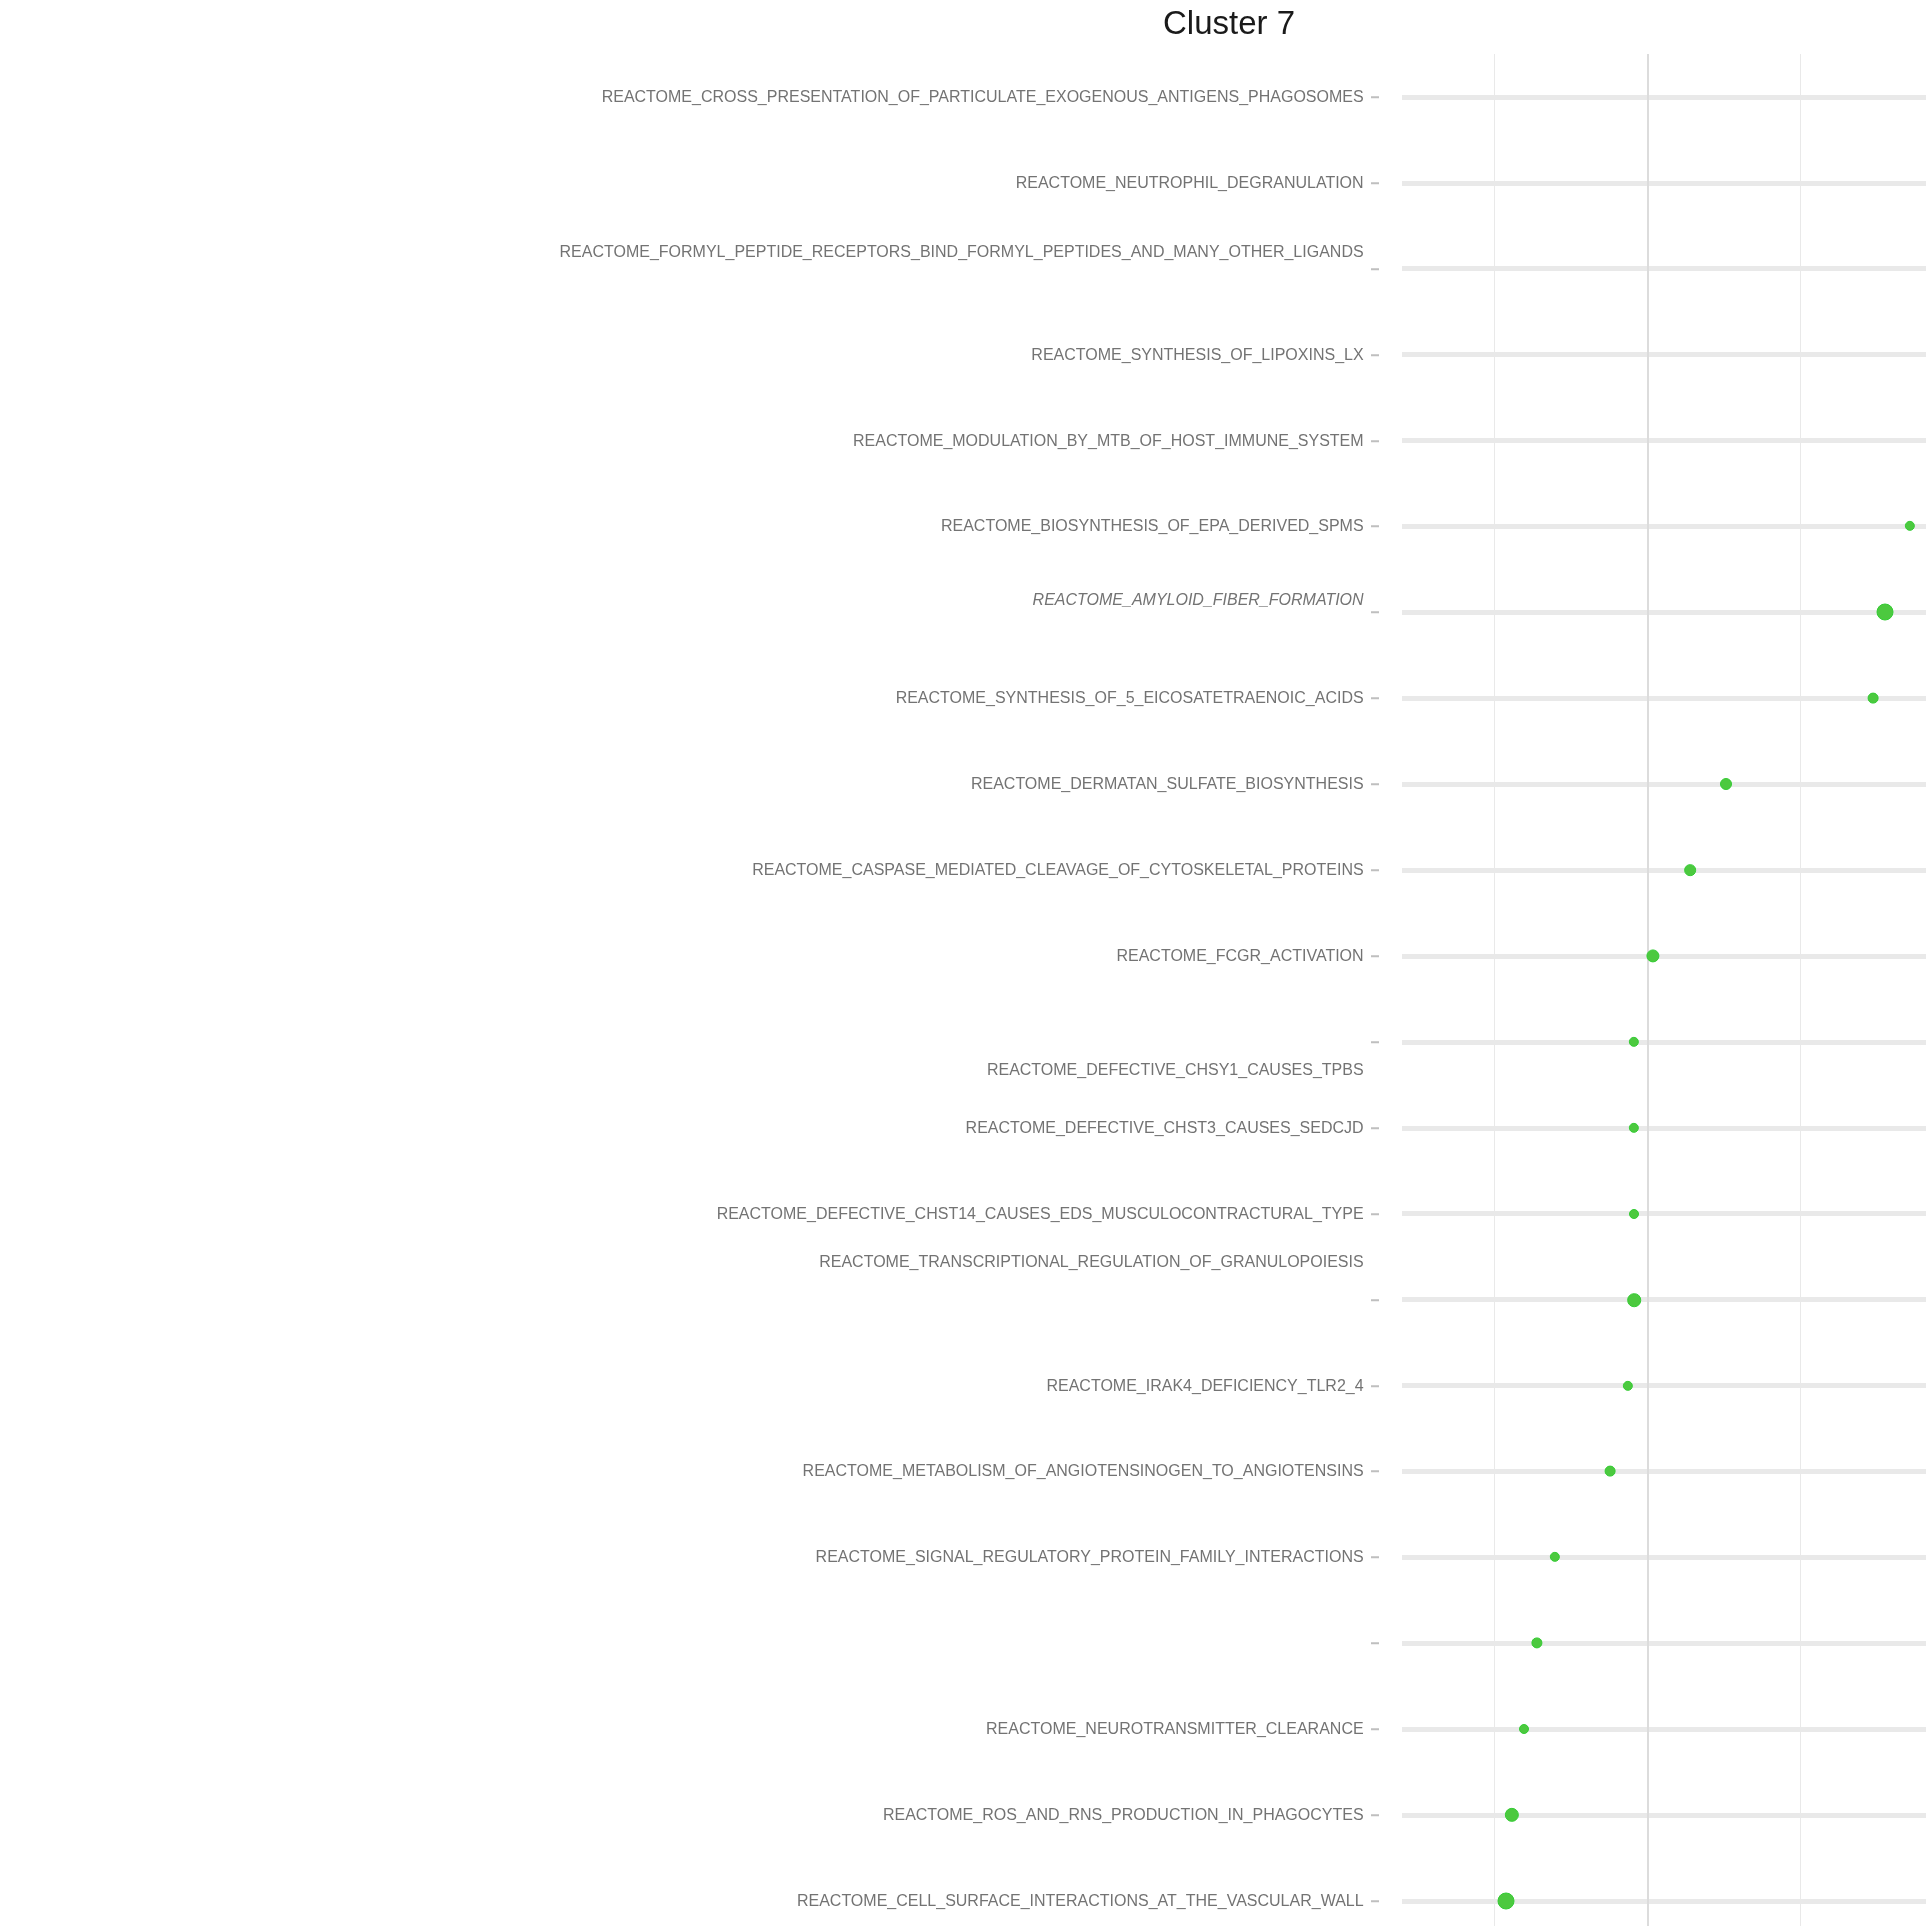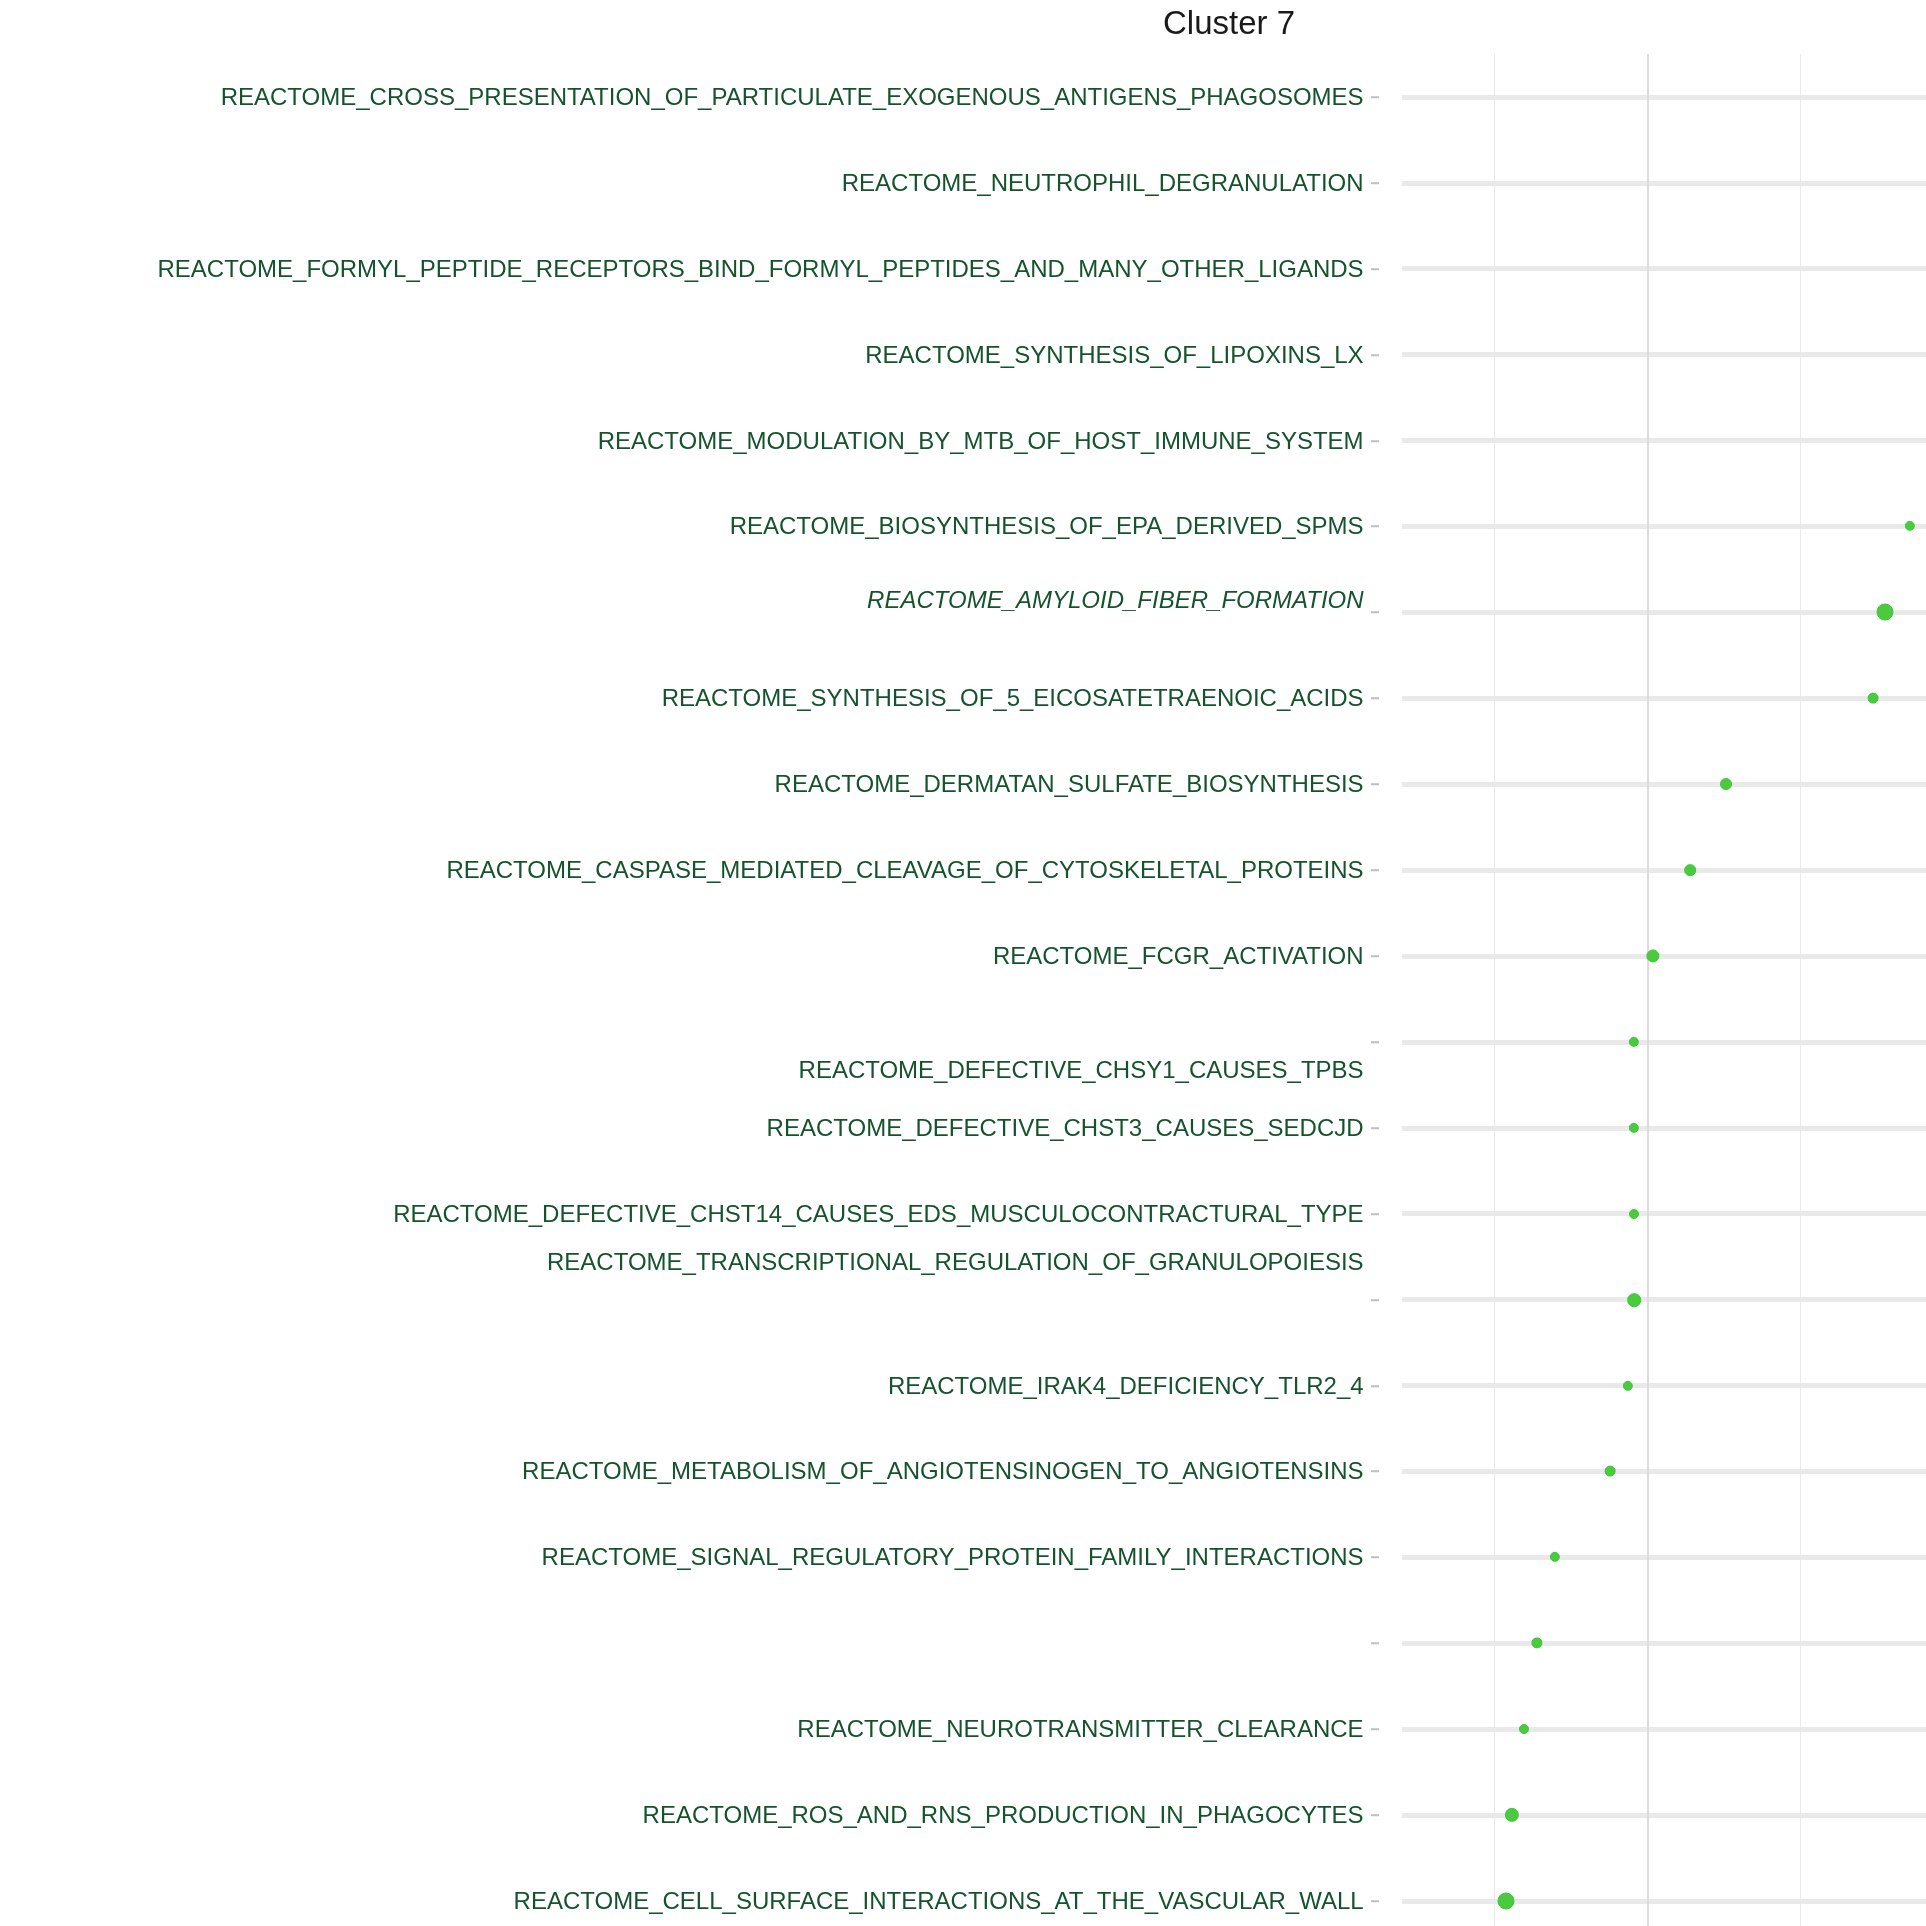--- a/index.html
+++ b/index.html
@@ -21,21 +21,21 @@
     background:#ffffff;
   }
   .vgrid{position:absolute;top:0;bottom:0;width:1.2px;background:#e9e9e9;}
   .vgrid.major{background:#dcdcdc;width:1.5px;}
   .hgrid{position:absolute;left:0;right:0;height:5px;background:#e9e9e9;}
 
   
   #ylabels{position:absolute;left:0;top:54px;width:1379px;height:2577px;}
   .ylab{
     position:absolute;right:15.4px;
-    font-size:24px;color:#14532d;white-space:nowrap;
+    font-size:16px;color:#737373;white-space:nowrap;
     transform:translateY(-50%);
     line-height:20px;
   }
   .ytick{position:absolute;right:0px;width:8.5px;height:1.5px;background:#bfbfbf;
          transform:translateY(-50%);}
 
   
   .dot{
     position:absolute;border-radius:50%;
     background:#4CC93F;border:1.5px solid #33CC33;
@@ -48,21 +48,21 @@
 
 <div id="chart-title">
   <span class="t">Cluster 7</span>
 </div>
 
 <div id="ylabels">
     <div class="ylab" style="top: 43px;">REACTOME_CROSS_PRESENTATION_OF_PARTICULATE_EXOGENOUS_ANTIGENS_PHAGOSOMES</div>
     <div class="ytick" style="top: 43px;"></div>
     <div class="ylab" style="top: 129px;">REACTOME_NEUTROPHIL_DEGRANULATION</div>
     <div class="ytick" style="top: 129px;"></div>
-    <div class="ylab" style="top: 215px;">REACTOME_FORMYL_PEPTIDE_RECEPTORS_BIND_FORMYL_PEPTIDES_AND_MANY_OTHER_LIGANDS</div>
+    <div class="ylab" style="top: 198px;">REACTOME_FORMYL_PEPTIDE_RECEPTORS_BIND_FORMYL_PEPTIDES_AND_MANY_OTHER_LIGANDS</div>
     <div class="ytick" style="top: 215px;"></div>
     <div class="ylab" style="top: 301px; text-align: center;">REACTOME_SYNTHESIS_OF_LIPOXINS_LX</div>
     <div class="ytick" style="top: 301px;"></div>
     <div class="ylab" style="top: 387px;">REACTOME_MODULATION_BY_MTB_OF_HOST_IMMUNE_SYSTEM</div>
     <div class="ytick" style="top: 387px;"></div>
     <div class="ylab" style="top: 472px;">REACTOME_BIOSYNTHESIS_OF_EPA_DERIVED_SPMS</div>
     <div class="ytick" style="top: 472px;"></div>
     <div class="ylab" style="top: 546px; font-style: italic;">REACTOME_AMYLOID_FIBER_FORMATION</div>
     <div class="ytick" style="top: 558px;"></div>
     <div class="ylab" style="top: 644px;">REACTOME_SYNTHESIS_OF_5_EICOSATETRAENOIC_ACIDS</div>

